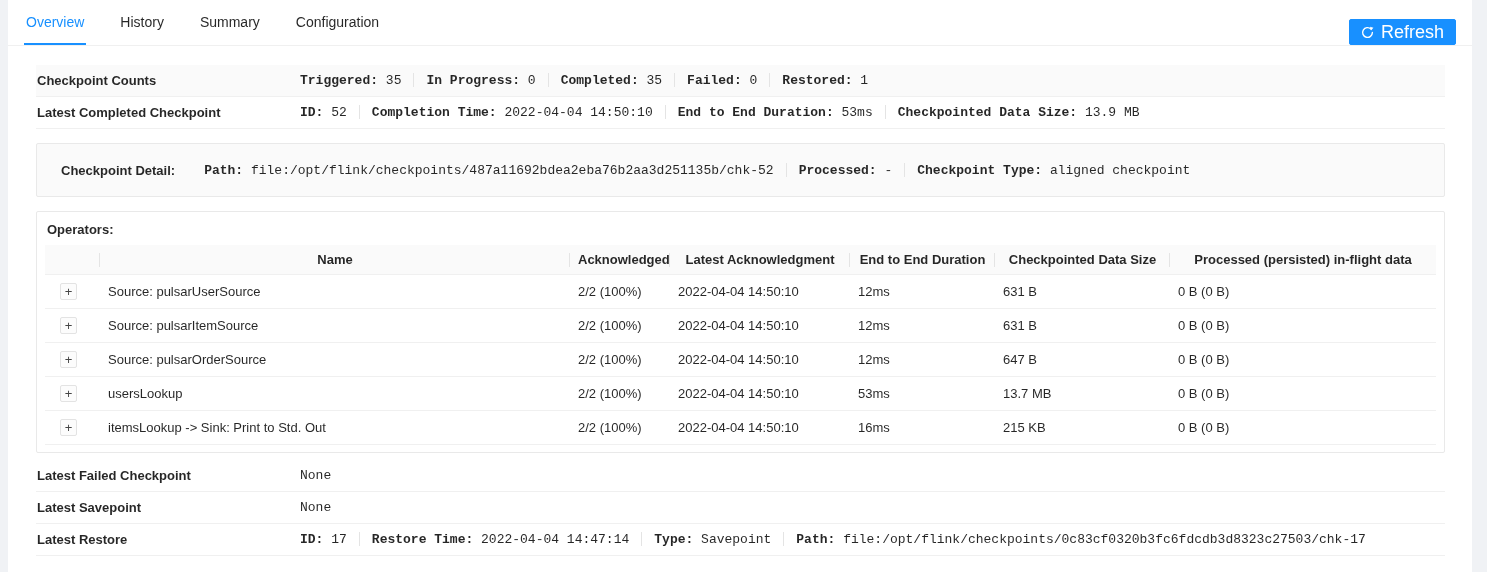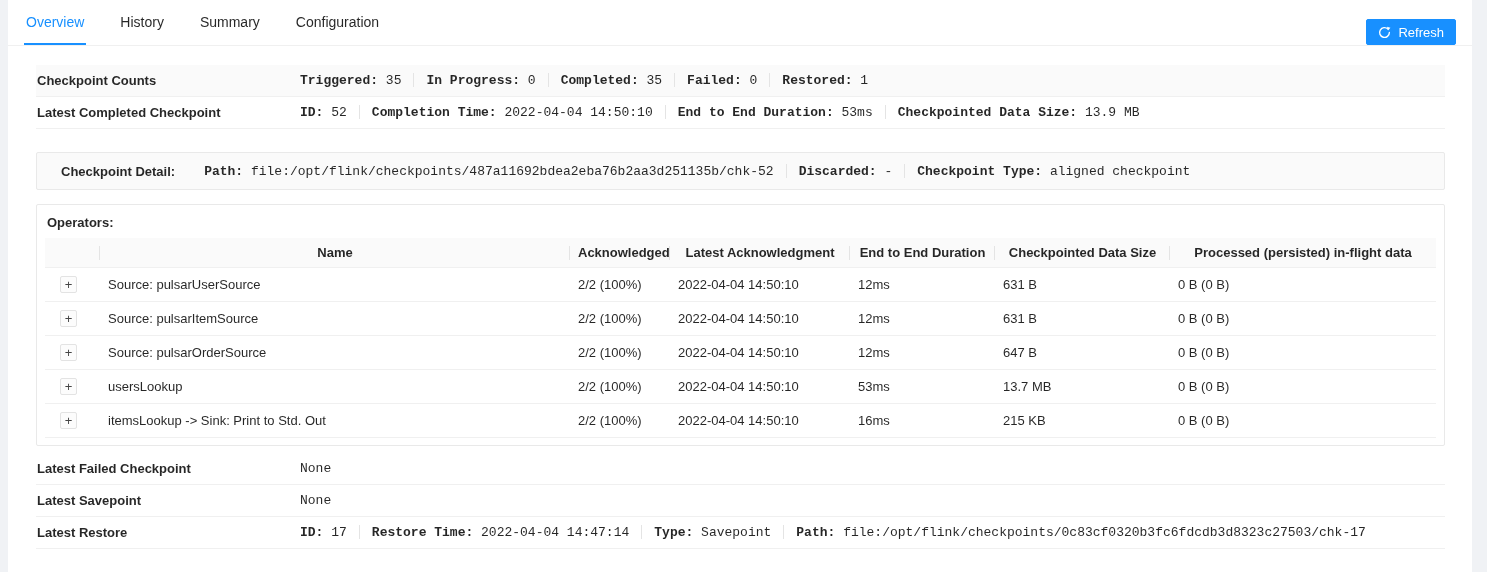--- a/index.html
+++ b/index.html
@@ -41,21 +41,21 @@
     font-weight: 500;
   }
   .refresh-btn {
     margin-left: auto;
     background: var(--accent, #1890ff);
     color: #fff;
     border: 1px solid var(--accent, #1890ff);
     border-radius: 2px;
     height: 26px;
     padding: 0 11px;
-    font-size: 13px;
+    font-size: 18px;
     display: flex; align-items: center; gap: 7px;
     cursor: pointer;
     font-family: inherit;
   }
   .refresh-btn svg { display: block; }
   
   .content { padding: 19px 27px 0 28px; }
   
   .desc-row {
     display: flex; align-items: center;
@@ -71,25 +71,25 @@
   .desc-value { display: flex; align-items: flex-start; flex-wrap: nowrap; font-family: Liberation Mono, monospace; }
   .kv b { font-weight: 700; }
   .kv-sep {
     display: inline-block;
     width: 1px; height: 14px;
     background: #e4e4e4;
     margin: 0 12px;
   }
   
   .detail-box {
-    margin-top: 23px;
+    margin-top: 14px;
     border: 1px solid #e9e9e9;
     background: #fafafa;
     border-radius: 2px;
-    height: 38px;
+    height: 54px;
     display: flex; align-items: center;
     padding: 0 24px;
   }
   .detail-box .box-label { font-weight: 700; margin-right: 29px; }
   
   .operators-box {
     margin-top: 14px;
     border: 1px solid #e9e9e9;
     border-radius: 2px;
     padding: 8px 8px 7px 8px;
@@ -190,21 +190,21 @@
             <span class="kv"><b>Checkpointed Data Size: </b>13.9 MB</span>
           </div>
         </div>
       </div>
 
     <div class="detail-box">
       <span class="box-label">Checkpoint Detail:</span>
       <span class="desc-value">
           <span class="kv"><b>Path: </b>file:/opt/flink/checkpoints/487a11692bdea2eba76b2aa3d251135b/chk-52</span>
           <span class="kv-sep"></span>
-          <span class="kv"><b>Discarded: </b>-</span>
+          <span class="kv"><b>Processed: </b>-</span>
           <span class="kv-sep"></span>
           <span class="kv"><b>Checkpoint Type: </b>aligned checkpoint</span>
         </span>
     </div>
 
     <div class="operators-box">
       <div class="operators-title">Operators:</div>
       <table class="op-table">
         <colgroup>
             <col style="width: 55px;">

